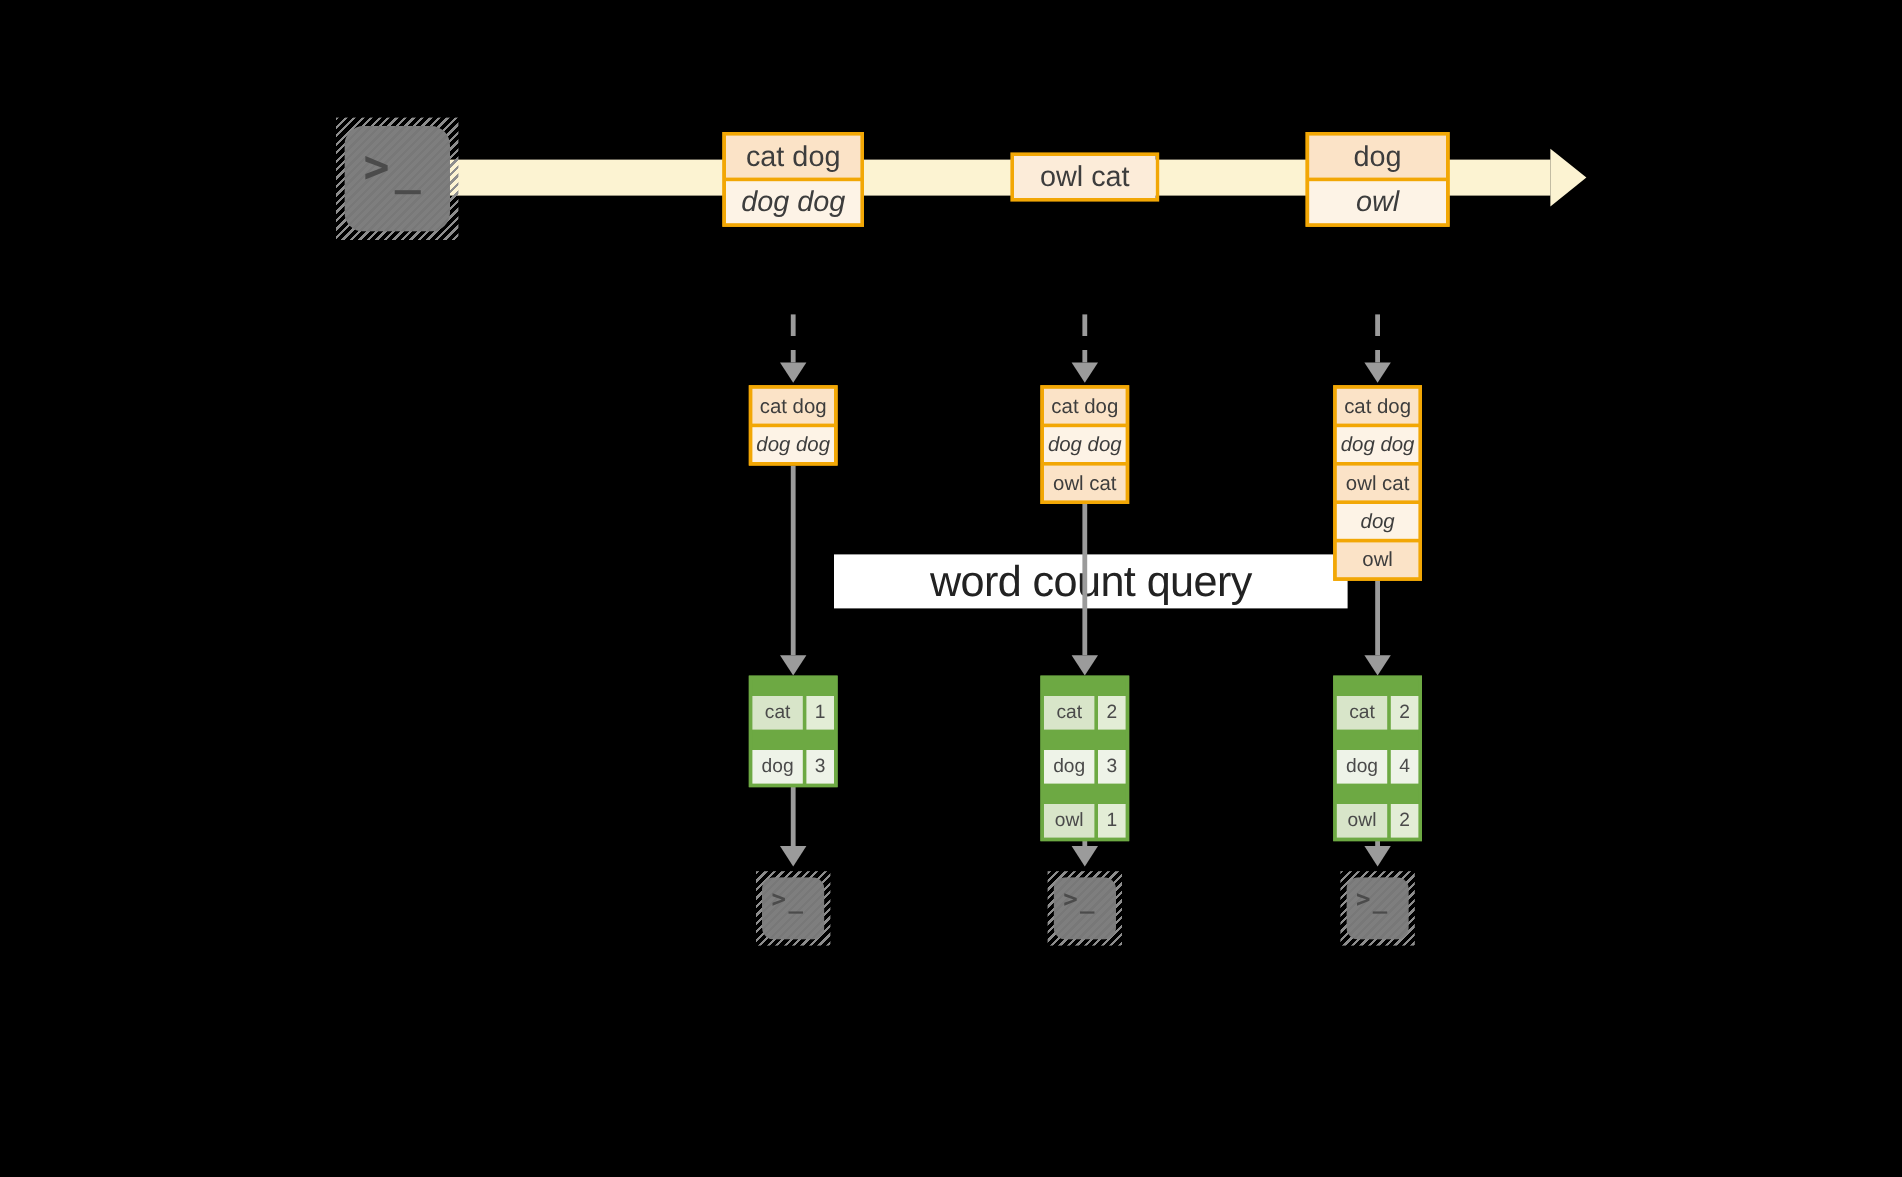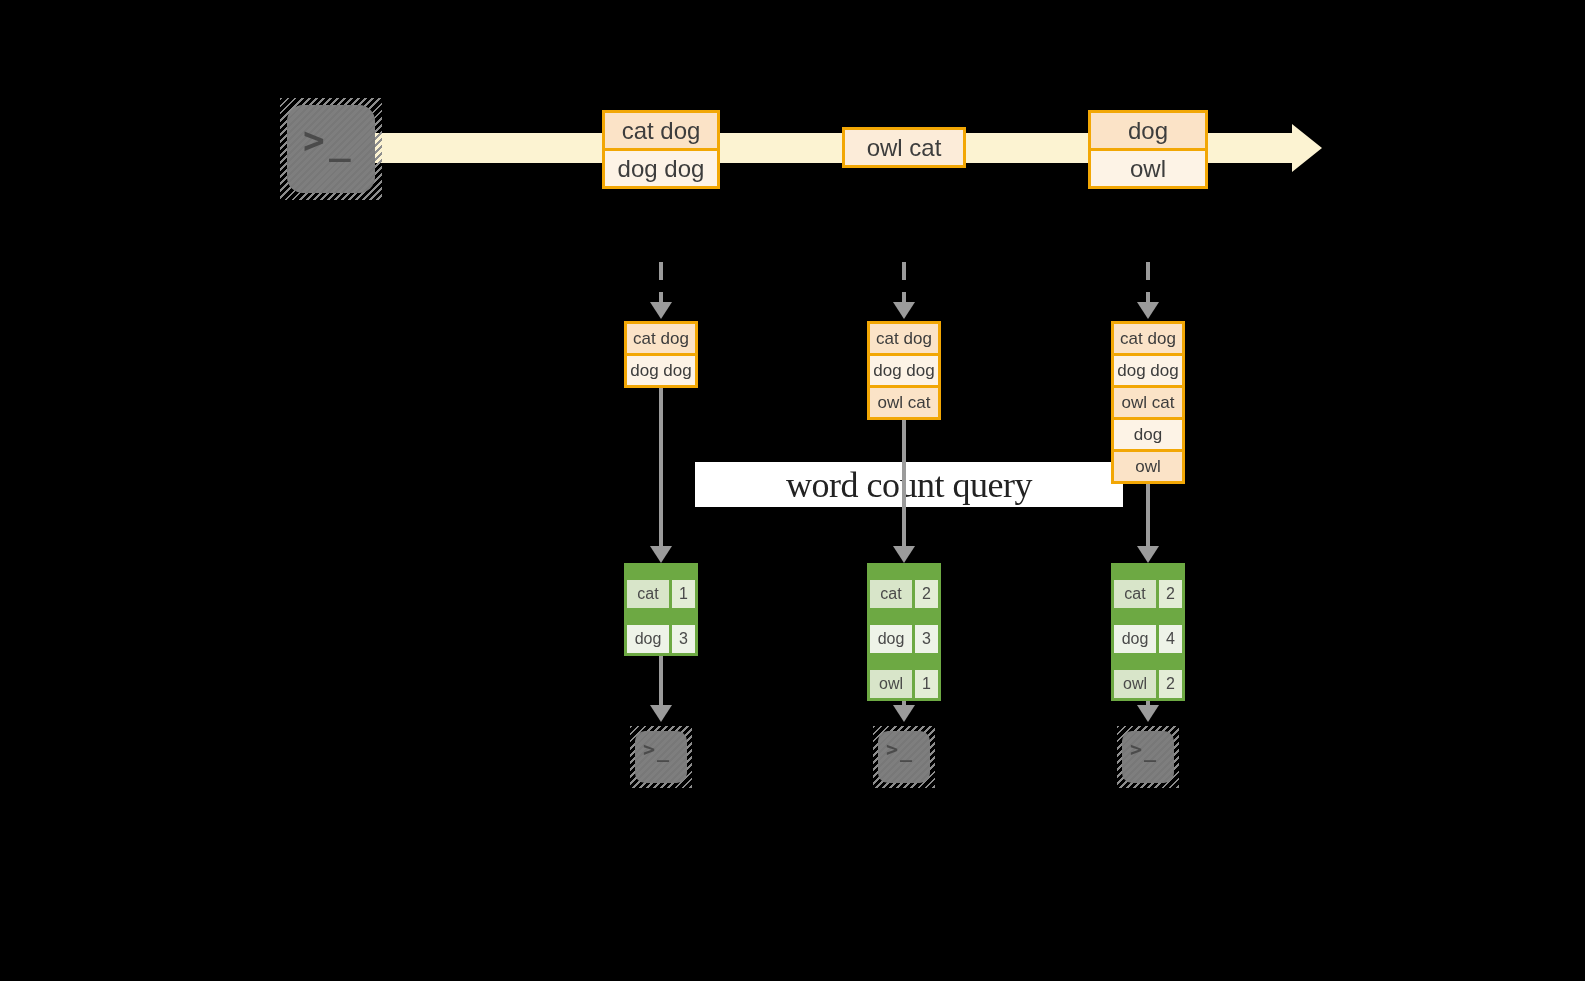--- a/index.html
+++ b/index.html
@@ -33,41 +33,41 @@
   .terminal.big .prompt{left:16px;top:14px;font-size:36px;transform:scaleY(1.05);}
   .terminal.big .cursor{left:42px;top:16px;font-size:36px;}
   .terminal.small .prompt{left:8px;top:6px;font-size:20px;}
   .terminal.small .cursor{left:22px;top:7px;font-size:20px;}
 
   
   .event-box{display:flex;flex-direction:column;gap:3px;border:3px solid var(--c-orange);
     background:var(--c-orange);z-index:3;}
   .ecell{height:35px;display:flex;align-items:center;justify-content:center;
     font-size:24px;color:var(--c-text);}
-  .fill-peach{background:var(--c-peach);} .fill-cream{background:var(--c-cream);}
+  .fill-peach{background:var(--c-peach);} .fill-cream{background:var(--c-cream);font-style:italic;}
   .fill-owlcat{background:var(--c-owlcat);}
 
   
   .stack{width:74px;display:flex;flex-direction:column;gap:3px;border:3px solid var(--c-orange);
     background:var(--c-orange);top:321px;z-index:3;}
   .scell{height:29px;display:flex;align-items:center;justify-content:center;
     font-size:17px;color:var(--c-text);}
 
   
   .vline{width:4px;background:var(--c-gray);z-index:2;}
   .vdash{width:4px;z-index:2;
     background:repeating-linear-gradient(to bottom,var(--c-gray) 0 18px,transparent 18px 30px);}
   .arrow-down{width:0;height:0;z-index:2;
     border-left:11px solid transparent;border-right:11px solid transparent;
     border-top:17px solid var(--c-gray);}
 
   
   .query-band{left:695px;top:462px;width:428px;height:45px;background:#ffffff;z-index:1;
     display:flex;align-items:center;justify-content:center;}
-  .query-band span{font-size:36px;letter-spacing:-0.5px;color:var(--c-qtext);font-family:Liberation Serif, serif;}
+  .query-band span{font-size:36px;letter-spacing:-0.5px;color:var(--c-qtext);}
 
   
   .gtable{width:74px;display:grid;grid-template-columns:1fr 23px;gap:3px;
     border:3px solid var(--c-green);background:var(--c-green);top:563px;z-index:3;}
   .gcell{height:28px;display:flex;align-items:center;justify-content:center;
     font-size:16px;color:#4a4a4a;margin-top:14px;}
   .g-word-odd{background:var(--c-gdark);} .g-num-odd{background:var(--c-gcount);}
   .g-even{background:var(--c-glight);}
 </style>
 </head>

